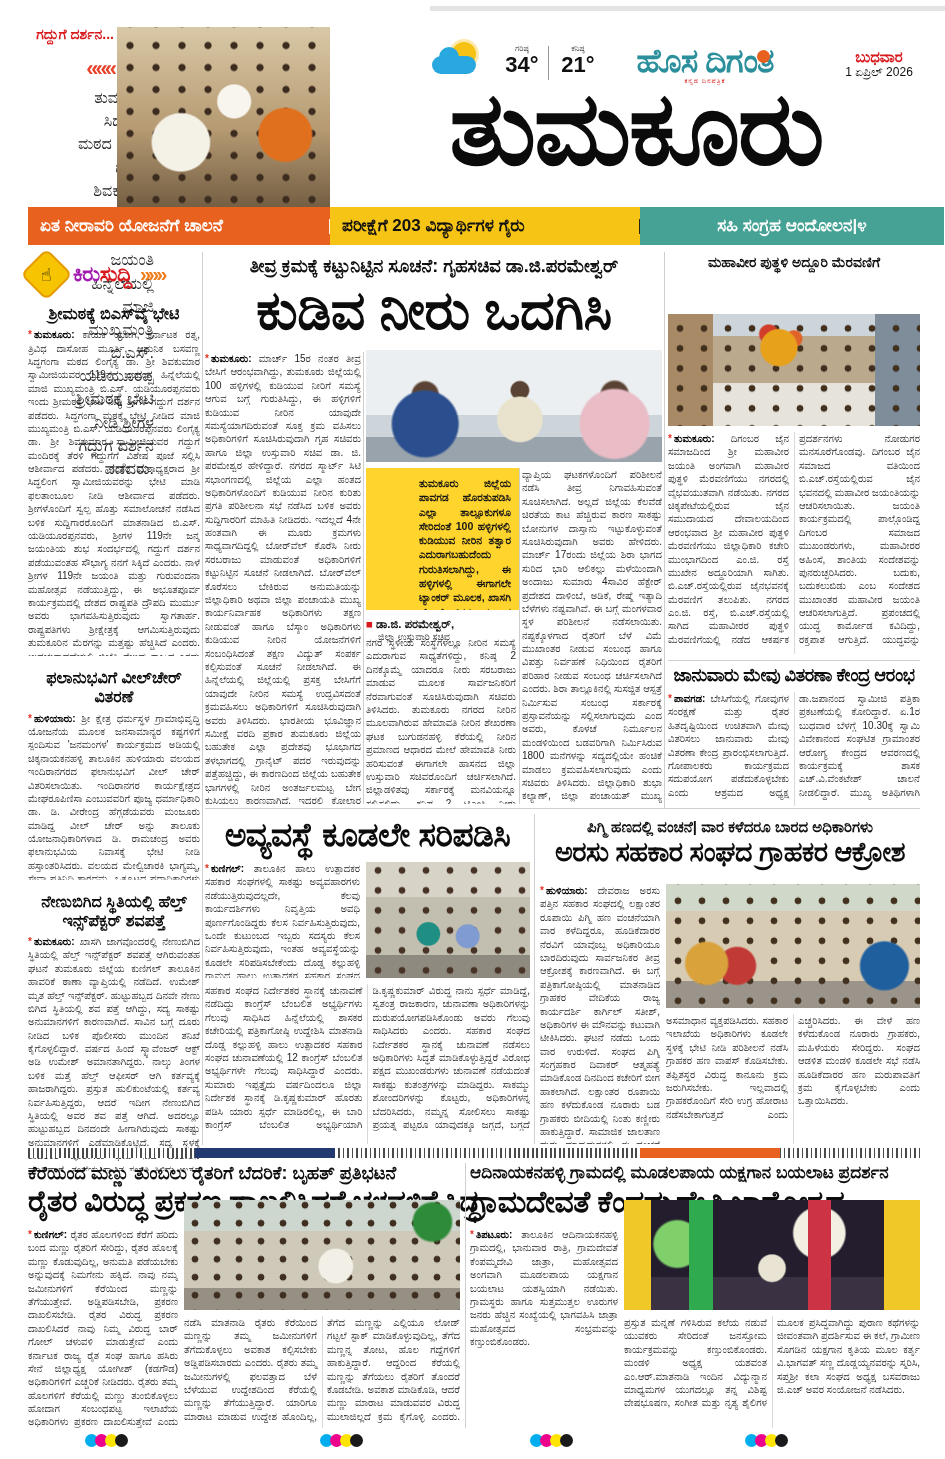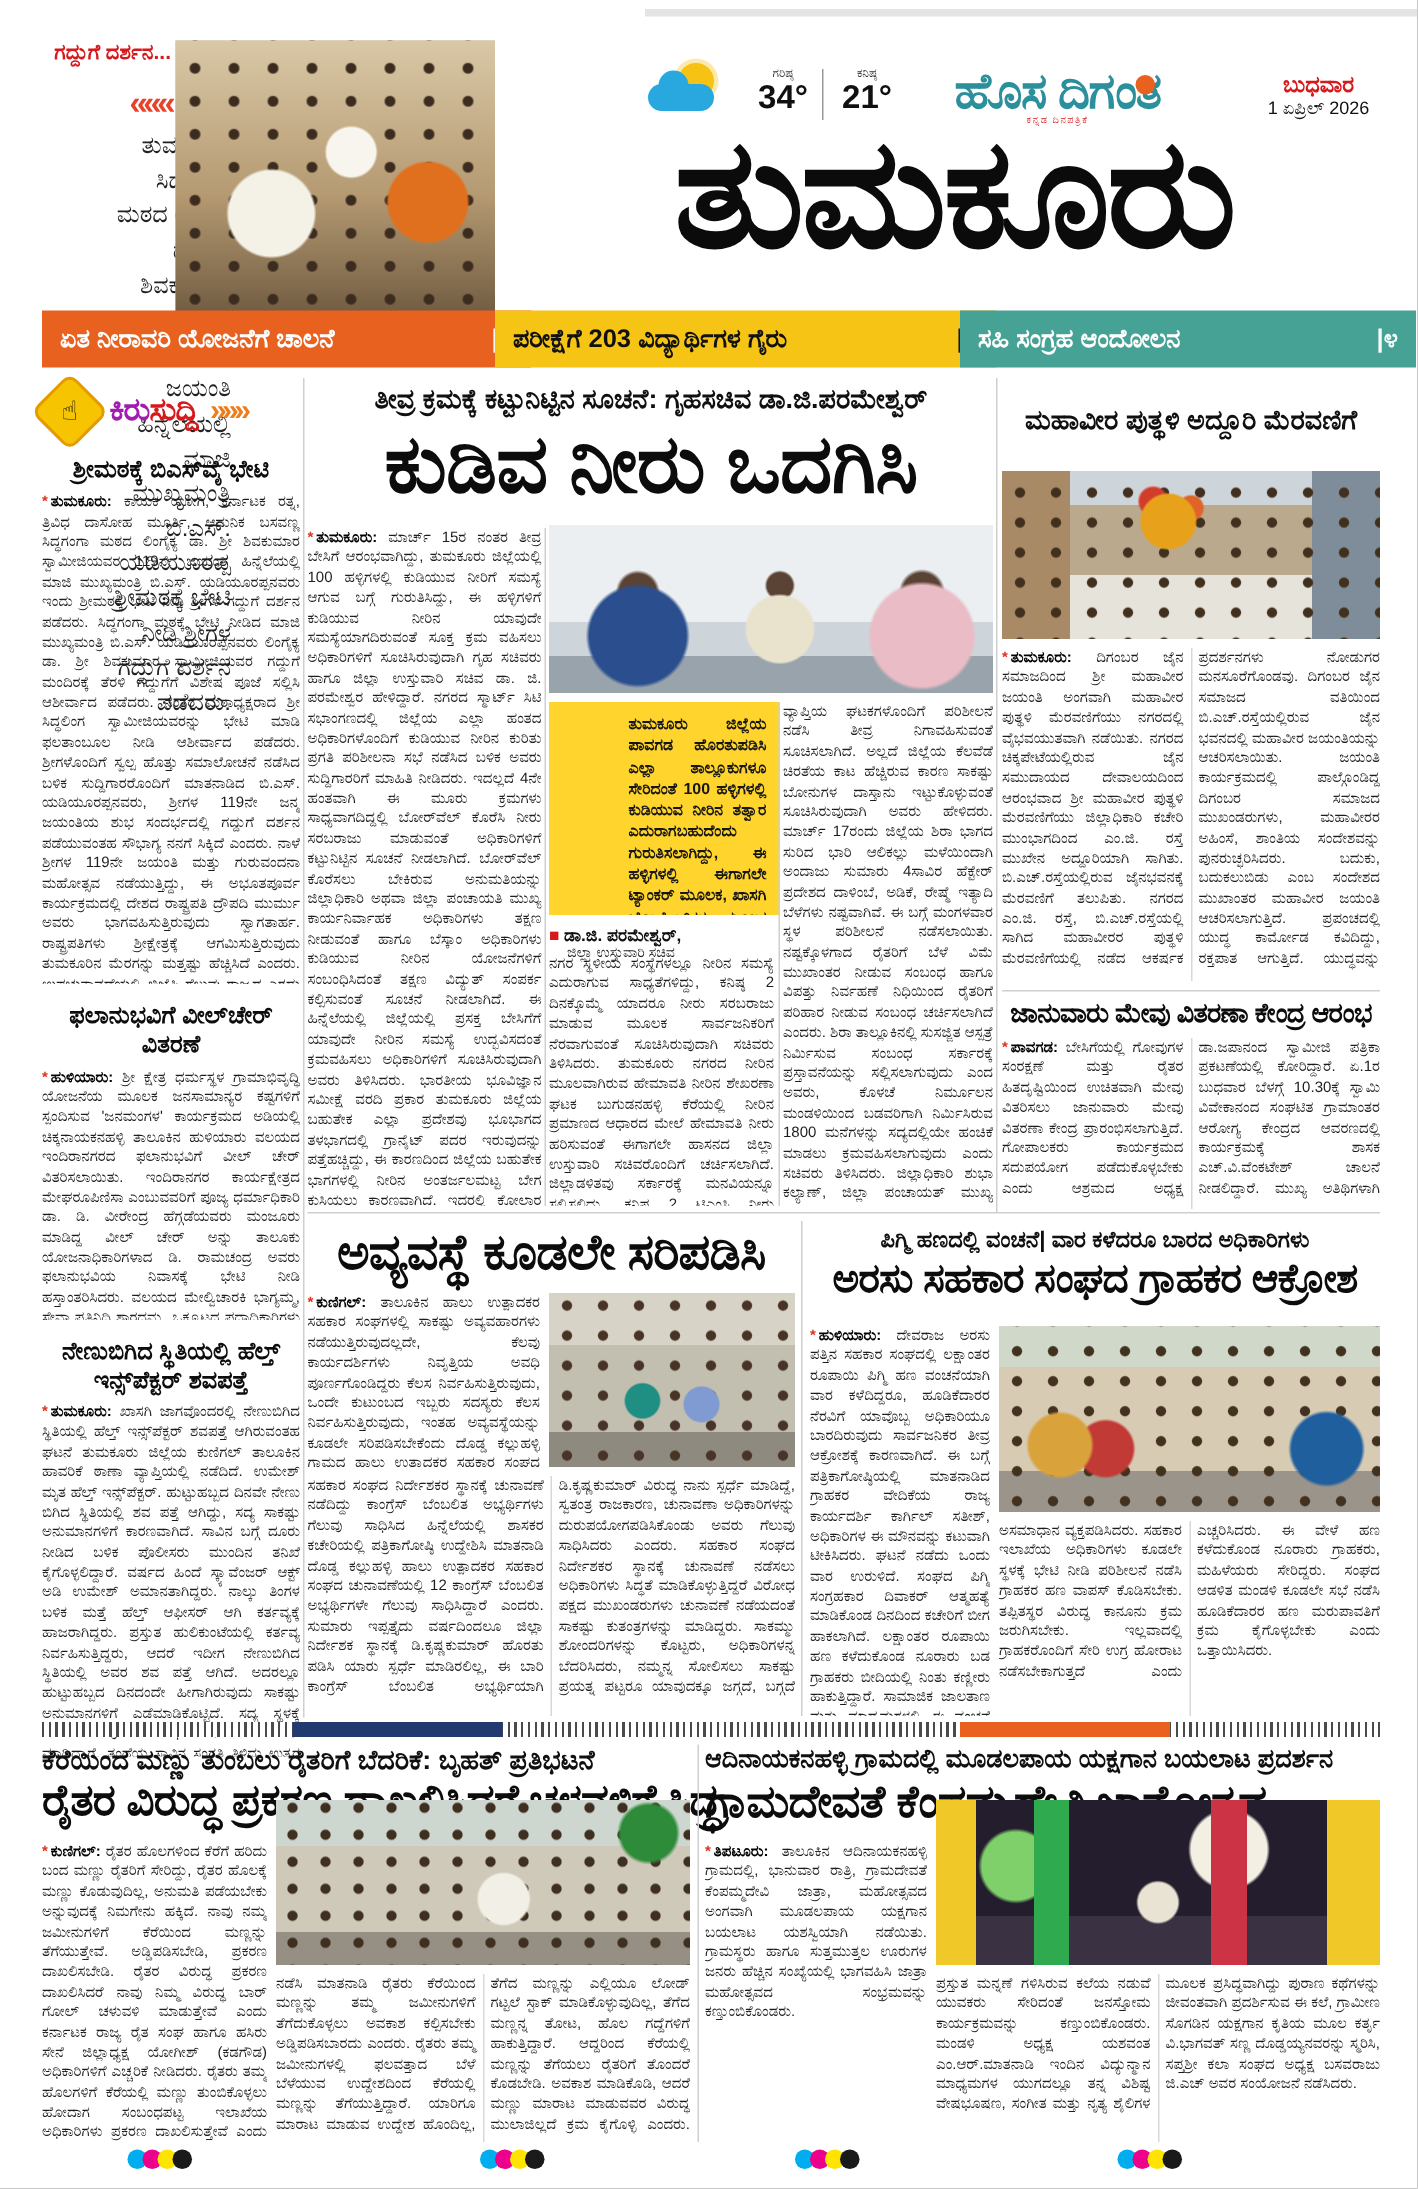--- a/index.html
+++ b/index.html
@@ -144,21 +144,21 @@
   <div class="abs masthead" style="left:330px;top:78px;width:612px;">ತುಮಕೂರು</div>
 
   <div class="abs teaser" style="left:28px;top:207px;width:302px;height:38px;background:#e8611f;color:#fff;">
     <span>ಏತ ನೀರಾವರಿ ಯೋಜನೆಗೆ ಚಾಲನೆ</span>
       <span class="pg">|೨</span>
   </div>
   <div class="abs teaser" style="left:330px;top:207px;width:310px;height:38px;background:#f6c414;color:#111;gap:38px;">
     <span>ಪರೀಕ್ಷೆಗೆ 203 ವಿದ್ಯಾರ್ಥಿಗಳ ಗೈರು</span>
       <span class="pg">|೩</span>
   </div>
-  <div class="abs teaser" style="left:640px;top:207px;width:280px;height:38px;background:#46a295;color:#fff;">
+  <div class="abs teaser" style="left:640px;top:207px;width:280px;height:38px;background:#46a295;color:#fff;justify-content:center;">
     <span>ಸಹಿ ಸಂಗ್ರಹ ಆಂದೋಲನ</span>
       <span class="pg">|೪</span>
   </div>
 
   <div class="abs" style="left:28px;top:252px;width:172px;height:895px;">
     <div style="display:flex;align-items:center;gap:8px;height:44px;">
       <span class="diamond">
           <span>☝</span>
         </span>
       <span class="kirutext"><span style="color:#a21caf">ಕಿರು</span><span style="color:#d7191c">ಸುದ್ದಿ</span></span>
@@ -192,21 +192,21 @@
     <div class="qattr1"><span class="sq">■</span><span>ಡಾ.ಜಿ. ಪರಮೇಶ್ವರ್,</span></div>
     <div class="qattr2">ಜಿಲ್ಲಾ ಉಸ್ತುವಾರಿ ಸಚಿವ</div>
   </div>
   <div class="abs bt" style="left:366px;top:636px;width:150px;height:168px;">
     <span>ನಗರ ಸ್ಥಳೀಯ ಸಂಸ್ಥೆಗಳಲ್ಲೂ ನೀರಿನ ಸಮಸ್ಯೆ ಎದುರಾಗುವ ಸಾಧ್ಯತೆಗಳಿದ್ದು, ಕನಿಷ್ಠ 2 ದಿನಕ್ಕೊಮ್ಮೆ ಯಾದರೂ ನೀರು ಸರಬರಾಜು ಮಾಡುವ ಮೂಲಕ ಸಾರ್ವಜನಿಕರಿಗೆ ನೆರವಾಗುವಂತೆ ಸೂಚಿಸಿರುವುದಾಗಿ ಸಚಿವರು ತಿಳಿಸಿದರು. ತುಮಕೂರು ನಗರದ ನೀರಿನ ಮೂಲವಾಗಿರುವ ಹೇಮಾವತಿ ನೀರಿನ ಶೇಖರಣಾ ಘಟಕ ಬುಗುಡನಹಳ್ಳಿ ಕೆರೆಯಲ್ಲಿ ನೀರಿನ ಪ್ರಮಾಣದ ಆಧಾರದ ಮೇಲೆ ಹೇಮಾವತಿ ನೀರು ಹರಿಸುವಂತೆ ಈಗಾಗಲೇ ಹಾಸನದ ಜಿಲ್ಲಾ ಉಸ್ತುವಾರಿ ಸಚಿವರೊಂದಿಗೆ ಚರ್ಚಿಸಲಾಗಿದೆ. ಜಿಲ್ಲಾಡಳಿತವು ಸರ್ಕಾರಕ್ಕೆ ಮನವಿಯನ್ನೂ ಸಲ್ಲಿಸಲಿದ್ದು, ಕನಿಷ್ಠ 2 ಟಿಎಂಸಿ ನೀರು ಹರಿಸುವಂತೆ ಕೋರುವುದಾಗಿ ಅವರು ತಿಳಿಸಿದರು. ಏಪ್ರಿಲ್ ಮತ್ತು ಮೇ ತಿಂಗಳಲ್ಲಿ ಬಿರುಬೇಸಿಗೆ ಕಾರಣ ಕಾಡ್ಗಿಚ್ಚು ಹಬ್ಬುವ ಸಂದರ್ಭವಿದೆ. ಈ ಹಿನ್ನೆಲೆಯಲ್ಲಿ ಅಗ್ನಿಶಾಮಕ ಇಲಾಖೆಯವರು ತಮ್ಮ</span>
   </div>
   <div class="abs bt" style="left:522px;top:468px;width:140px;height:336px;">
     <span>ವ್ಯಾಪ್ತಿಯ ಘಟಕಗಳೊಂದಿಗೆ ಪರಿಶೀಲನೆ ನಡೆಸಿ ತೀವ್ರ ನಿಗಾವಹಿಸುವಂತೆ ಸೂಚಿಸಲಾಗಿದೆ. ಅಲ್ಲದೆ ಜಿಲ್ಲೆಯ ಕೆಲವೆಡೆ ಚಿರತೆಯ ಕಾಟ ಹೆಚ್ಚಿರುವ ಕಾರಣ ಸಾಕಷ್ಟು ಬೋನುಗಳ ದಾಸ್ತಾನು ಇಟ್ಟುಕೊಳ್ಳುವಂತೆ ಸೂಚಿಸಿರುವುದಾಗಿ ಅವರು ಹೇಳಿದರು. ಮಾರ್ಚ್ 17ರಂದು ಜಿಲ್ಲೆಯ ಶಿರಾ ಭಾಗದ ಸುರಿದ ಭಾರಿ ಆಲಿಕಲ್ಲು ಮಳೆಯಿಂದಾಗಿ ಅಂದಾಜು ಸುಮಾರು 4ಸಾವಿರ ಹೆಕ್ಟೇರ್ ಪ್ರದೇಶದ ದಾಳಿಂಬೆ, ಅಡಿಕೆ, ರೇಷ್ಮೆ ಇತ್ಯಾದಿ ಬೆಳೆಗಳು ನಷ್ಟವಾಗಿವೆ. ಈ ಬಗ್ಗೆ ಮಂಗಳವಾರ ಸ್ಥಳ ಪರಿಶೀಲನೆ ನಡೆಸಲಾಯಿತು. ನಷ್ಟಕ್ಕೊಳಗಾದ ರೈತರಿಗೆ ಬೆಳೆ ವಿಮೆ ಮುಖಾಂತರ ನೀಡುವ ಸಂಬಂಧ ಹಾಗೂ ವಿಪತ್ತು ನಿರ್ವಹಣೆ ನಿಧಿಯಿಂದ ರೈತರಿಗೆ ಪರಿಹಾರ ನೀಡುವ ಸಂಬಂಧ ಚರ್ಚಿಸಲಾಗಿದೆ ಎಂದರು. ಶಿರಾ ತಾಲ್ಲೂಕಿನಲ್ಲಿ ಸುಸಜ್ಜಿತ ಆಸ್ಪತ್ರೆ ನಿರ್ಮಿಸುವ ಸಂಬಂಧ ಸರ್ಕಾರಕ್ಕೆ ಪ್ರಸ್ತಾವನೆಯನ್ನು ಸಲ್ಲಿಸಲಾಗುವುದು ಎಂದ ಅವರು, ಕೊಳಚೆ ನಿರ್ಮೂಲನ ಮಂಡಳಿಯಿಂದ ಬಡವರಿಗಾಗಿ ನಿರ್ಮಿಸಿರುವ 1800 ಮನೆಗಳನ್ನು ಸದ್ಯದಲ್ಲಿಯೇ ಹಂಚಿಕೆ ಮಾಡಲು ಕ್ರಮವಹಿಸಲಾಗುವುದು ಎಂದು ಸಚಿವರು ತಿಳಿಸಿದರು. ಜಿಲ್ಲಾಧಿಕಾರಿ ಶುಭಾ ಕಲ್ಯಾಣ್, ಜಿಲ್ಲಾ ಪಂಚಾಯತ್ ಮುಖ್ಯ ಕಾರ್ಯನಿರ್ವಹಣಾಧಿಕಾರಿ ಬಿ.ವಿ. ಅಶ್ವಿಜಾ ಮಾಧ್ಯಮಗೋಷ್ಠಿಯಲ್ಲಿ ಉಪಸ್ಥಿತರಿದ್ದರು.</span>
   </div>
 
-  <div class="abs kick" style="left:668px;top:270px;width:252px;font-size:18px;">ಮಹಾವೀರ ಪುತ್ಥಳಿ ಅದ್ದೂರಿ ಮೆರವಣಿಗೆ</div>
+  <div class="abs kick" style="left:668px;top:254px;width:252px;font-size:14px;">ಮಹಾವೀರ ಪುತ್ಥಳಿ ಅದ್ದೂರಿ ಮೆರವಣಿಗೆ</div>
   <div class="abs ph ph-proc" style="left:668px;top:314px;width:252px;height:112px;"></div>
   <div class="abs bt cols2" style="left:668px;top:432px;width:252px;height:222px;">
     <span class="star">*</span><b class="dl">ತುಮಕೂರು:</b> <span>ದಿಗಂಬರ ಜೈನ ಸಮಾಜದಿಂದ ಶ್ರೀ ಮಹಾವೀರ ಜಯಂತಿ ಅಂಗವಾಗಿ ಮಹಾವೀರ ಪುತ್ಥಳಿ ಮೆರವಣಿಗೆಯು ನಗರದಲ್ಲಿ ವೈಭವಯುತವಾಗಿ ನಡೆಯಿತು. ನಗರದ ಚಿಕ್ಕಪೇಟೆಯಲ್ಲಿರುವ ಜೈನ ಸಮುದಾಯದ ದೇವಾಲಯದಿಂದ ಆರಂಭವಾದ ಶ್ರೀ ಮಹಾವೀರ ಪುತ್ಥಳಿ ಮೆರವಣಿಗೆಯು ಜಿಲ್ಲಾಧಿಕಾರಿ ಕಚೇರಿ ಮುಂಭಾಗದಿಂದ ಎಂ.ಜಿ. ರಸ್ತೆ ಮುಖೇನ ಅದ್ದೂರಿಯಾಗಿ ಸಾಗಿತು. ಬಿ.ಎಚ್.ರಸ್ತೆಯಲ್ಲಿರುವ ಜೈನಭವನಕ್ಕೆ ಮೆರವಣಿಗೆ ತಲುಪಿತು. ನಗರದ ಎಂ.ಜಿ. ರಸ್ತೆ, ಬಿ.ಎಚ್.ರಸ್ತೆಯಲ್ಲಿ ಸಾಗಿದ ಮಹಾವೀರರ ಪುತ್ಥಳಿ ಮೆರವಣಿಗೆಯಲ್ಲಿ ನಡೆದ ಆಕರ್ಷಕ ಪ್ರದರ್ಶನಗಳು ನೋಡುಗರ ಮನಸೂರೆಗೊಂಡವು. ದಿಗಂಬರ ಜೈನ ಸಮಾಜದ ವತಿಯಿಂದ ಬಿ.ಎಚ್.ರಸ್ತೆಯಲ್ಲಿರುವ ಜೈನ ಭವನದಲ್ಲಿ ಮಹಾವೀರ ಜಯಂತಿಯನ್ನು ಆಚರಿಸಲಾಯಿತು. ಜಯಂತಿ ಕಾರ್ಯಕ್ರಮದಲ್ಲಿ ಪಾಲ್ಗೊಂಡಿದ್ದ ದಿಗಂಬರ ಸಮಾಜದ ಮುಖಂಡರುಗಳು, ಮಹಾವೀರರ ಅಹಿಂಸೆ, ಶಾಂತಿಯ ಸಂದೇಶವನ್ನು ಪುನರುಚ್ಛರಿಸಿದರು. ಬದುಕು, ಬದುಕಲುಬಿಡು ಎಂಬ ಸಂದೇಶದ ಮುಖಾಂತರ ಮಹಾವೀರ ಜಯಂತಿ ಆಚರಿಸಲಾಗುತ್ತಿದೆ. ಪ್ರಪಂಚದಲ್ಲಿ ಯುದ್ಧ ಕಾರ್ಮೋಡ ಕವಿದಿದ್ದು, ರಕ್ತಪಾತ ಆಗುತ್ತಿದೆ. ಯುದ್ಧವನ್ನು ನಿಲ್ಲಿಸಬೇಕು ಎಂದು ಜೈನ ಸಮಾಜದ ಮುಖಂಡರು ಪ್ರತಿಪಾದಿಸಿದರು. ಜೈನ ಸಮುದಾಯದ ಮುಖಂಡ ಸುರೇಶ್‌ಕುಮಾರ್ ಮಾಕನಾಡಿ, ಜಗತ್ತು ಮಹಾವೀರರ ಅಹಿಂಸಾ ಮಾರ್ಗವನ್ನು ಪಾಲಿಸಬೇಕು. ಎಲ್ಲೆಡೆಯೂ ಶಾಂತಿಯಿಂದ ಬದುಕು ನಡೆಸಬೇಕು ಎಂಬುದು ಮಹಾವೀರ ಸ್ವಾಮಿಯ ಮೂಲ ಸಂದೇಶವಾಗಿದೆ. ಇದನ್ನು ನಾವೆಲ್ಲರೂ ಚಾಚೂ ತಪ್ಪದೇ ಪಾಲಿಸೋಣ ಎಂದರು. ದಿಗಂಬರ ಜೈನ ಸಮಾಜದ ಮುಖಂಡರಾದ ಟಿ.ಡಿ. ಬಾಹುಬಲಿ ಬಾಬು, ಸುಭೋದಕುಮಾರ್ ಜೈನ್, ಟಿ.ಜೆ. ನಾಗರಾಜು, ಸುರೇಶ್ ಕುಮಾರ್, ಎಸ್.ಎಚ್ ಜೈನ್ ಇದ್ದರು.</span>
   </div>
   <div class="abs hr" style="left:668px;top:660px;width:252px;"></div>
   <div class="abs hl" style="left:668px;top:666px;width:252px;font-size:18px;">ಜಾನುವಾರು ಮೇವು ವಿತರಣಾ ಕೇಂದ್ರ ಆರಂಭ</div>
   <div class="abs bt cols2" style="left:668px;top:692px;width:252px;height:114px;">
     <span class="star">*</span><b class="dl">ಪಾವಗಡ:</b> <span>ಬೇಸಿಗೆಯಲ್ಲಿ ಗೋವುಗಳ ಸಂರಕ್ಷಣೆ ಮತ್ತು ರೈತರ ಹಿತದೃಷ್ಟಿಯಿಂದ ಉಚಿತವಾಗಿ ಮೇವು ವಿತರಿಸಲು ಜಾನುವಾರು ಮೇವು ವಿತರಣಾ ಕೇಂದ್ರ ಪ್ರಾರಂಭಿಸಲಾಗುತ್ತಿದೆ. ಗೋಪಾಲಕರು ಕಾರ್ಯಕ್ರಮದ ಸದುಪಯೋಗ ಪಡೆದುಕೊಳ್ಳಬೇಕು ಎಂದು ಆಶ್ರಮದ ಅಧ್ಯಕ್ಷ ಡಾ.ಜಪಾನಂದ ಸ್ವಾಮೀಜಿ ಪತ್ರಿಕಾ ಪ್ರಕಟಣೆಯಲ್ಲಿ ಕೋರಿದ್ದಾರೆ. ಏ.1ರ ಬುಧವಾರ ಬೆಳಗ್ಗೆ 10.30ಕ್ಕೆ ಸ್ವಾಮಿ ವಿವೇಕಾನಂದ ಸಂಘಟಿತ ಗ್ರಾಮಾಂತರ ಆರೋಗ್ಯ ಕೇಂದ್ರದ ಆವರಣದಲ್ಲಿ ಕಾರ್ಯಕ್ರಮಕ್ಕೆ ಶಾಸಕ ಎಚ್.ವಿ.ವೆಂಕಟೇಶ್ ಚಾಲನೆ ನೀಡಲಿದ್ದಾರೆ. ಮುಖ್ಯ ಅತಿಥಿಗಳಾಗಿ ತಹಶೀಲ್ದಾರ್ ವೈ.ರವಿ, ರೈತ ಸಂಘದ ಜಿಲ್ಲಾಧ್ಯಕ್ಷ ಪೂಜಾರಪ್ಪ, ನರಸಿಂಹರೆಡ್ಡಿ, ಪುರಸಭೆ ಮಾಜಿ ಅಧ್ಯಕ್ಷ ಜಿ.ಎಸ್. ಸುಧೀರ್ ಬಾಬು, ವಕೀಲರಾದ ಭಗವಂತಪ್ಪ ಭಾಗವಹಿಸಲಿದ್ದಾರೆ ಎಂದು ವಿವರಿಸಿದ್ದಾರೆ.</span>
   </div>
 

